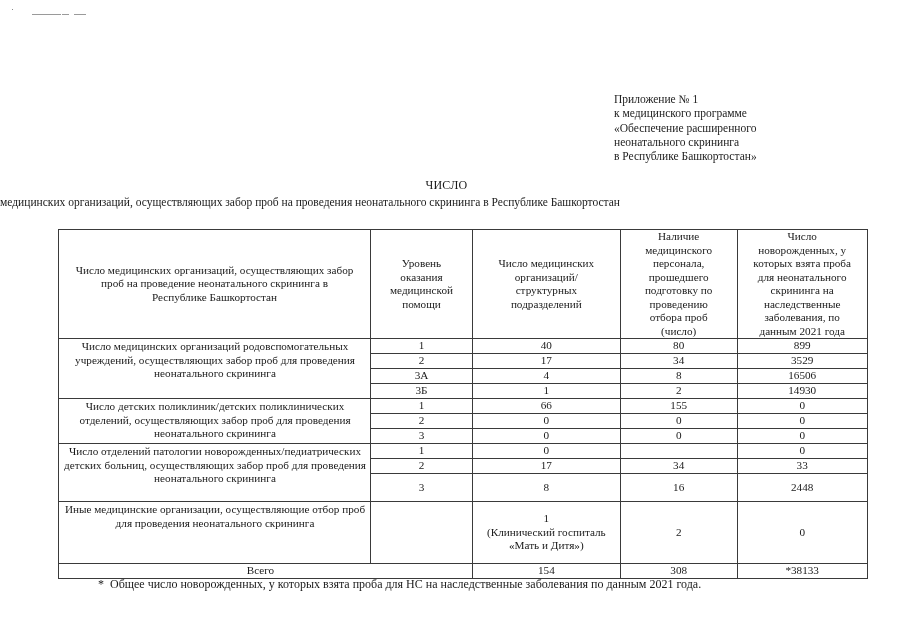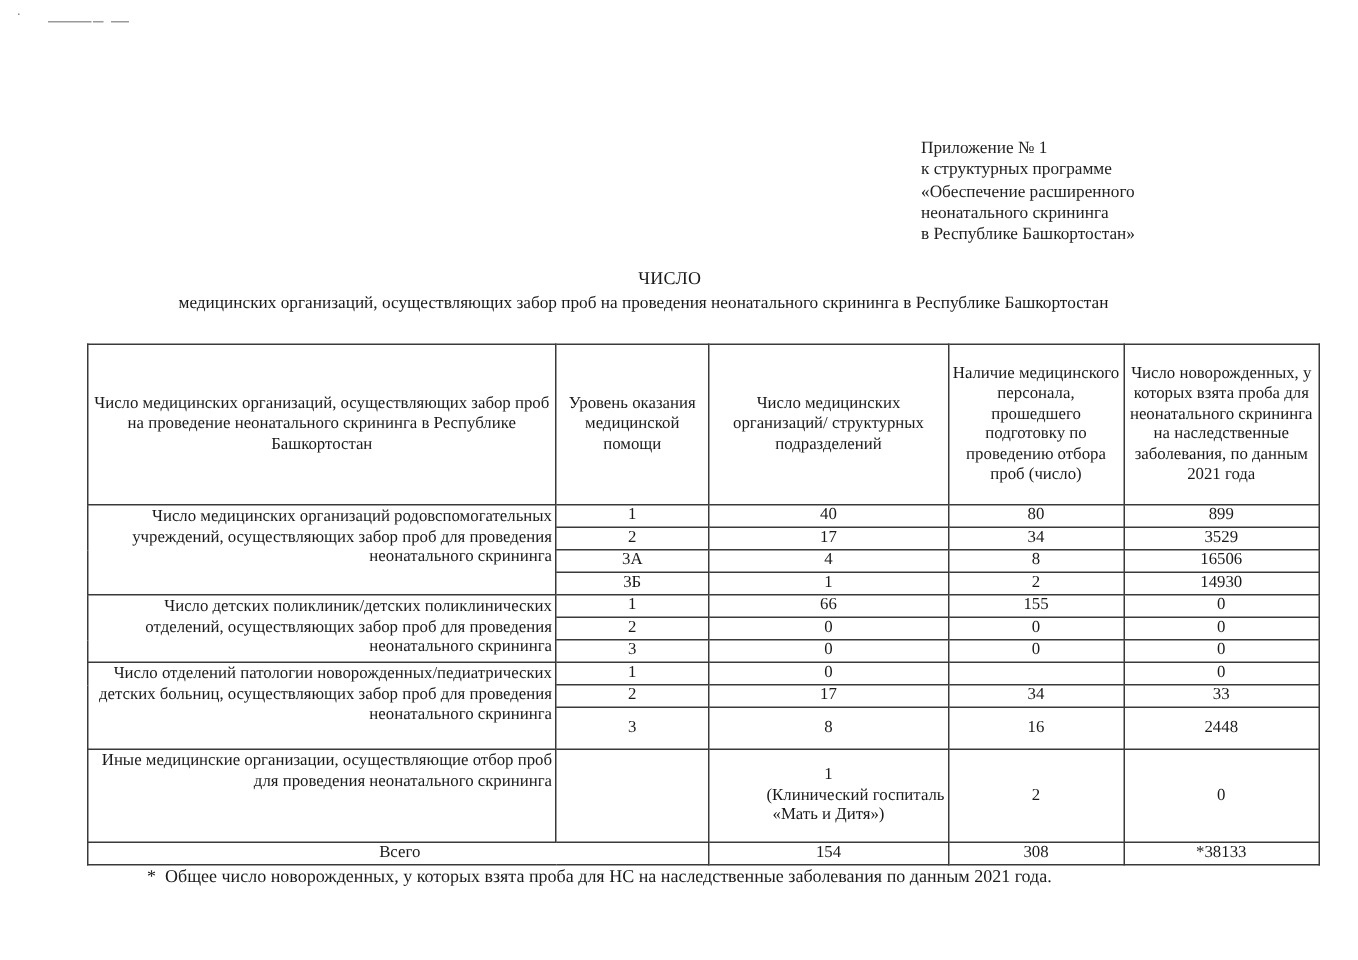--- a/index.html
+++ b/index.html
@@ -13,33 +13,33 @@
 
     .appendix {
       position: absolute; left: 594px; top: 92px; font-size: 11.5px; line-height: 14.3px; color: #222; margin-left: 20px;
     }
     .appendix div { white-space: nowrap; }
 
     .title {
       position: absolute; left: 0; width: 893px; top: 178px; text-align: center; font-size: 12px; letter-spacing: 0.2px;
     }
     .subtitle {
-      position: absolute; left: 0; width: 858px; top: 196px; text-align: center; font-size: 11.5px; white-space: nowrap;
+      position: absolute; left: 0; width: 858px; top: 196px; text-align: left; font-size: 11.5px; white-space: nowrap;
     }
 
     table.main {
       position: absolute; left: 58px; top: 229px; border-collapse: collapse; table-layout: fixed;
       font-size: 11.2px; line-height: 13.5px;
     }
     table.main td, table.main th {
-      border: 1px solid #3a3a3a; padding: 0 2px; font-weight: normal; vertical-align: middle; overflow: hidden;
+      border: 1px solid #3a3a3a; padding: 0 14px; font-weight: normal; vertical-align: middle; overflow: hidden;
     }
     table.main th { text-align: center; height: 106px; }
     table.main td { text-align: center; height: 14px; }
-    table.main td.group { text-align: right; vertical-align: top; padding: 1px 2px 0 3px; }
+    table.main td.group { text-align: center; vertical-align: top; padding: 1px 2px 0 3px; }
     td.tall3 { height: 27px !important; }
     td.tall-other { height: 60px !important; }
     td.total-label { text-align: left; padding-left: 4px !important; }
 
     .footnote {
       position: absolute; left: 98px; top: 577px; font-size: 12px; white-space: nowrap;
     }
     .footnote .star { margin-right: 6px; }
   </style>
 </head>
@@ -47,21 +47,21 @@
 
 <div class="corner-marks">
   <span class="dot"></span>
   <span class="m" style="left:0;width:29px;"></span>
   <span class="m" style="left:30px;width:7px;"></span>
   <span class="m" style="left:42px;width:12px;"></span>
 </div>
 
 <div class="appendix">
   <div>Приложение № 1</div>
-  <div>к структурных программе</div>
+  <div>к медицинского программе</div>
   <div>«Обеспечение расширенного</div>
   <div>неонатального скрининга</div>
   <div>в Республике Башкортостан»</div>
 </div>
 
 <div class="title">ЧИСЛО</div>
 <div class="subtitle">медицинских организаций, осуществляющих забор проб на проведения неонатального скрининга в Республике Башкортостан</div>
 
 <table class="main">
   <colgroup>
@@ -144,21 +144,21 @@
     <td class="tall3">8</td>
     <td class="tall3">16</td>
     <td class="tall3">2448</td>
   </tr>
 
   <tr>
     <td class="group tall-other">Иные медицинские организации, осуществляющие отбор проб для проведения неонатального скрининга</td>
     <td class="tall-other"></td>
     <td class="tall-other">
       <div>1</div>
-      <div style="white-space:nowrap;margin-left:36px;">(Клинический госпиталь</div>
+      <div style="white-space:nowrap;">(Клинический госпиталь</div>
       <div>«Мать и Дитя»)</div>
     </td>
     <td class="tall-other">2</td>
     <td class="tall-other">0</td>
   </tr>
 
   <tr>
     <td class="total-label" colspan="2">Всего</td>
     <td>154</td>
     <td>308</td>

